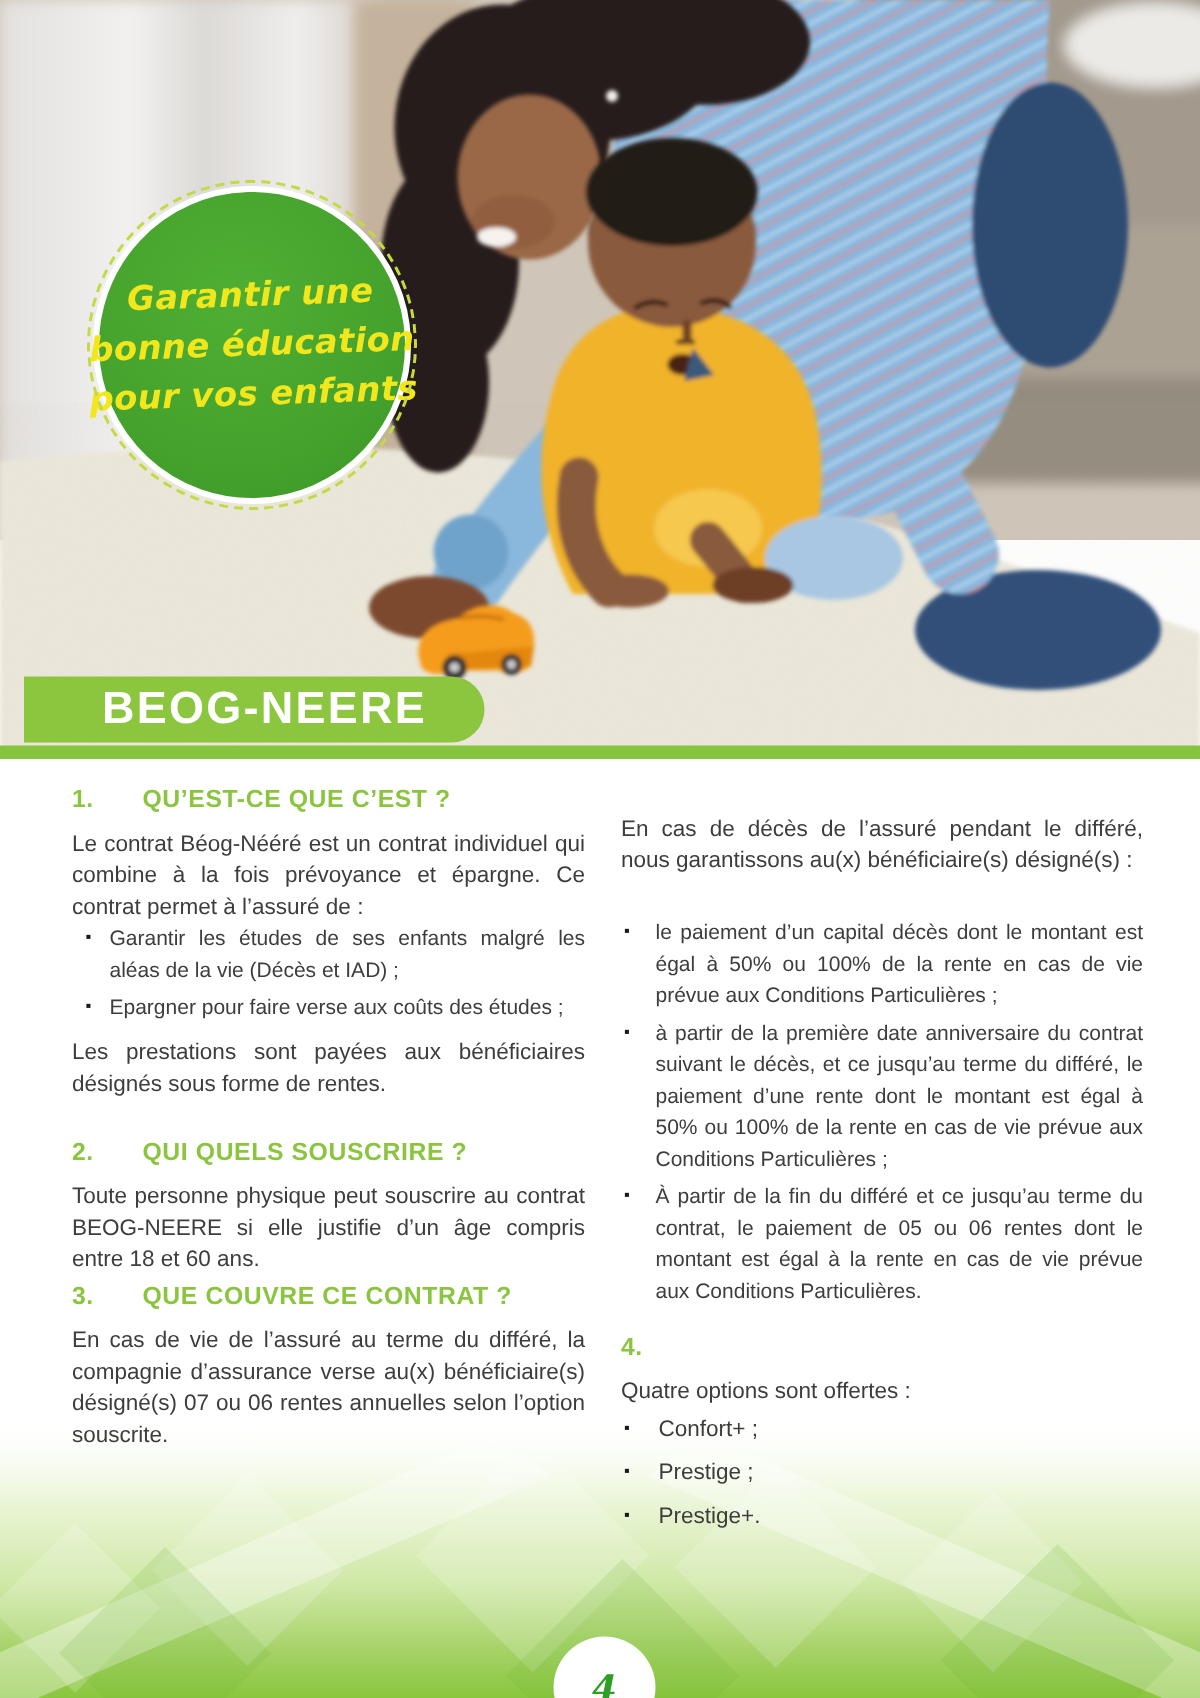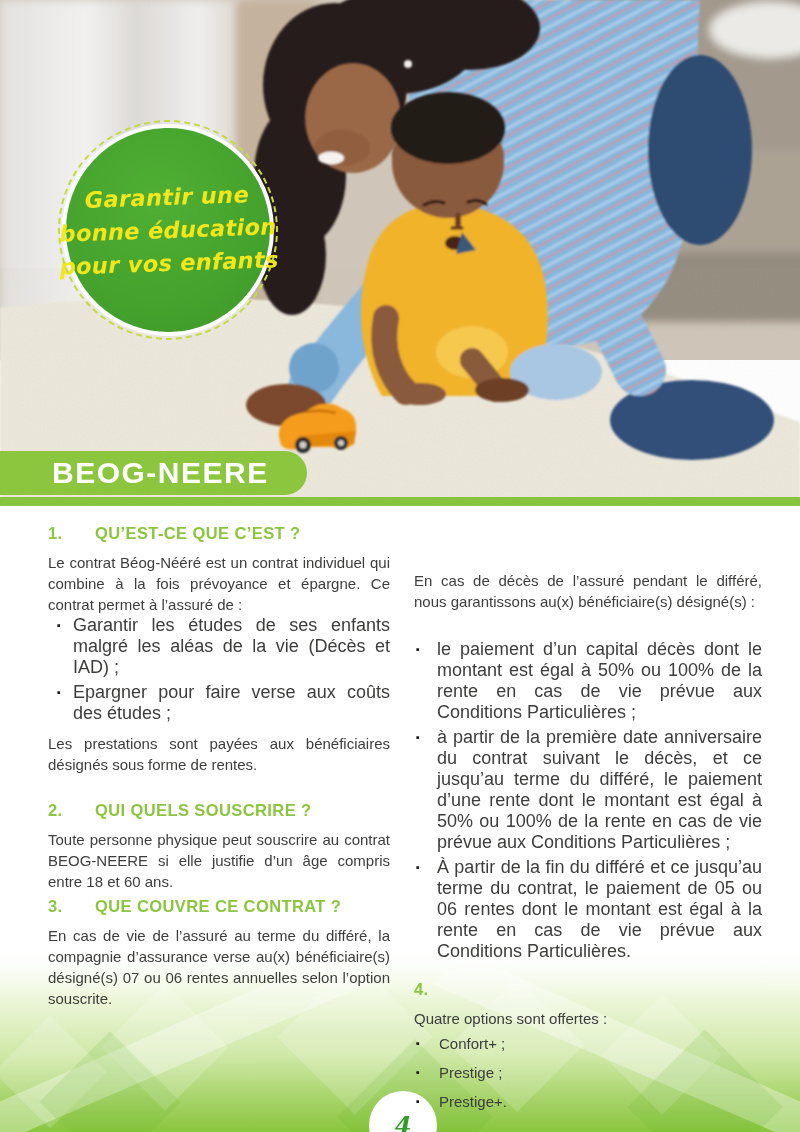--- a/index.html
+++ b/index.html
@@ -13,21 +13,21 @@
   
   .badge{position:absolute;left:62px;top:124px;width:204px;height:204px;border-radius:50%;
          background:radial-gradient(circle at 45% 35%, #4fae33 0%, #46a42e 55%, #3d9727 100%);
          border:4px solid #ffffff;outline:2px dashed #c3da44;outline-offset:2px;
          display:flex;flex-direction:column;align-items:center;justify-content:center;
          transform:rotate(-2deg);z-index:3;}
   .badge-line{color:#f2e71d;font-weight:bold;font-style:italic;font-size:22.5px;line-height:33px;
               font-family:"DejaVu Sans",sans-serif;letter-spacing:0.3px;white-space:nowrap;}
 
   
-  .banner{position:absolute;left:0;top:451px;height:44px;width:307px;background:#8cc63f;
+  .banner{position:absolute;left:16px;top:451px;height:44px;width:307px;background:#8cc63f;
           border-radius:0 22px 22px 0;z-index:4;display:flex;align-items:center;}
   .banner-title{color:#ffffff;font-weight:800;font-size:30px;letter-spacing:1.5px;
                 padding-left:52px;font-family:"Liberation Sans",sans-serif;}
 
   .divider{position:absolute;left:0;top:497px;width:800px;height:9px;background:#85c43c;z-index:4;}
 
   
   .content{position:absolute;top:506px;left:0;right:0;bottom:0;z-index:2;
            padding:18px 38px 0 48px;display:flex;gap:24px;}
   .col-left{width:342px;flex:none;}
@@ -35,21 +35,21 @@
 
   .sec-head{display:flex;align-items:baseline;color:#8bc53f;font-weight:bold;
             font-size:16.5px;letter-spacing:0.4px;}
   .sec-num{width:47px;flex:none;}
   .sec-title{flex:1;}
 
   p.body{font-size:15px;line-height:21px;text-align:justify;margin:9px 0 0 0;}
   p.body.loose{margin-top:10px;}
 
   ul.bul{list-style:none;margin:0;padding:0;}
-  ul.bul li{position:relative;font-size:18px;line-height:21px;text-align:justify;margin:0 0 4px 0;}
+  ul.bul li{position:relative;font-size:14px;line-height:21px;text-align:justify;margin:0 0 4px 0;}
   .col-left ul.bul li{padding-left:25px;}
   .col-left ul.bul li::before{content:"▪";position:absolute;left:9px;top:0;font-size:11px;color:#1a1a1a;}
   .col-right ul.bul li{padding-left:23px;}
   .col-right ul.bul li::before{content:"▪";position:absolute;left:2px;top:0;font-size:11px;color:#1a1a1a;}
 
   ul.opts{list-style:none;margin:4px 0 0 0;padding:0;}
   ul.opts li{position:relative;font-size:15px;line-height:21px;padding-left:25px;margin:0 0 8px 0;}
   ul.opts li::before{content:"▪";position:absolute;left:2px;top:0;font-size:11px;color:#1a1a1a;}
 
   .mt-s1p2{margin-top:4px;}
@@ -192,21 +192,21 @@
       <p class="body">Toute personne physique peut souscrire au contrat BEOG-NEERE si elle justifie d’un âge compris entre 18 et 60 ans.</p>
 
       <div class="sec-head mt-h3">
         <span class="sec-num">3.</span>
         <span class="sec-title">QUE COUVRE CE CONTRAT ?</span>
       </div>
       <p class="body">En cas de vie de l’assuré au terme du différé, la compagnie d’assurance verse au(x) bénéficiaire(s) désigné(s) 07 ou 06 rentes annuelles selon l’option souscrite.</p>
     </div>
 
     <div class="col-right">
-      <p class="body mt-intro" style="margin-top:46px;">En cas de décès de l’assuré pendant le différé, nous garantissons au(x) bénéficiaire(s) désigné(s) :</p>
+      <p class="body mt-intro" style="margin-top:18px;">En cas de décès de l’assuré pendant le différé, nous garantissons au(x) bénéficiaire(s) désigné(s) :</p>
       <ul class="bul mt-ul" style="margin-top:27px;">
         <li>le paiement d’un capital décès dont le montant est égal à 50% ou 100% de la rente en cas de vie prévue aux Conditions Particulières ;</li>
         <li>à partir de la première date anniversaire du contrat suivant le décès, et ce jusqu’au terme du différé, le paiement d’une rente dont le montant est égal à 50% ou 100% de la rente en cas de vie prévue aux Conditions Particulières ;</li>
         <li>À partir de la fin du différé et ce jusqu’au terme du contrat, le paiement de 05 ou 06 rentes dont le montant est égal à la rente en cas de vie prévue aux Conditions Particulières.</li>
       </ul>
 
       <div class="sec-head mt-h4">
         <span class="sec-num">4.</span>
       </div>
       <p class="body">Quatre options sont offertes :</p>

